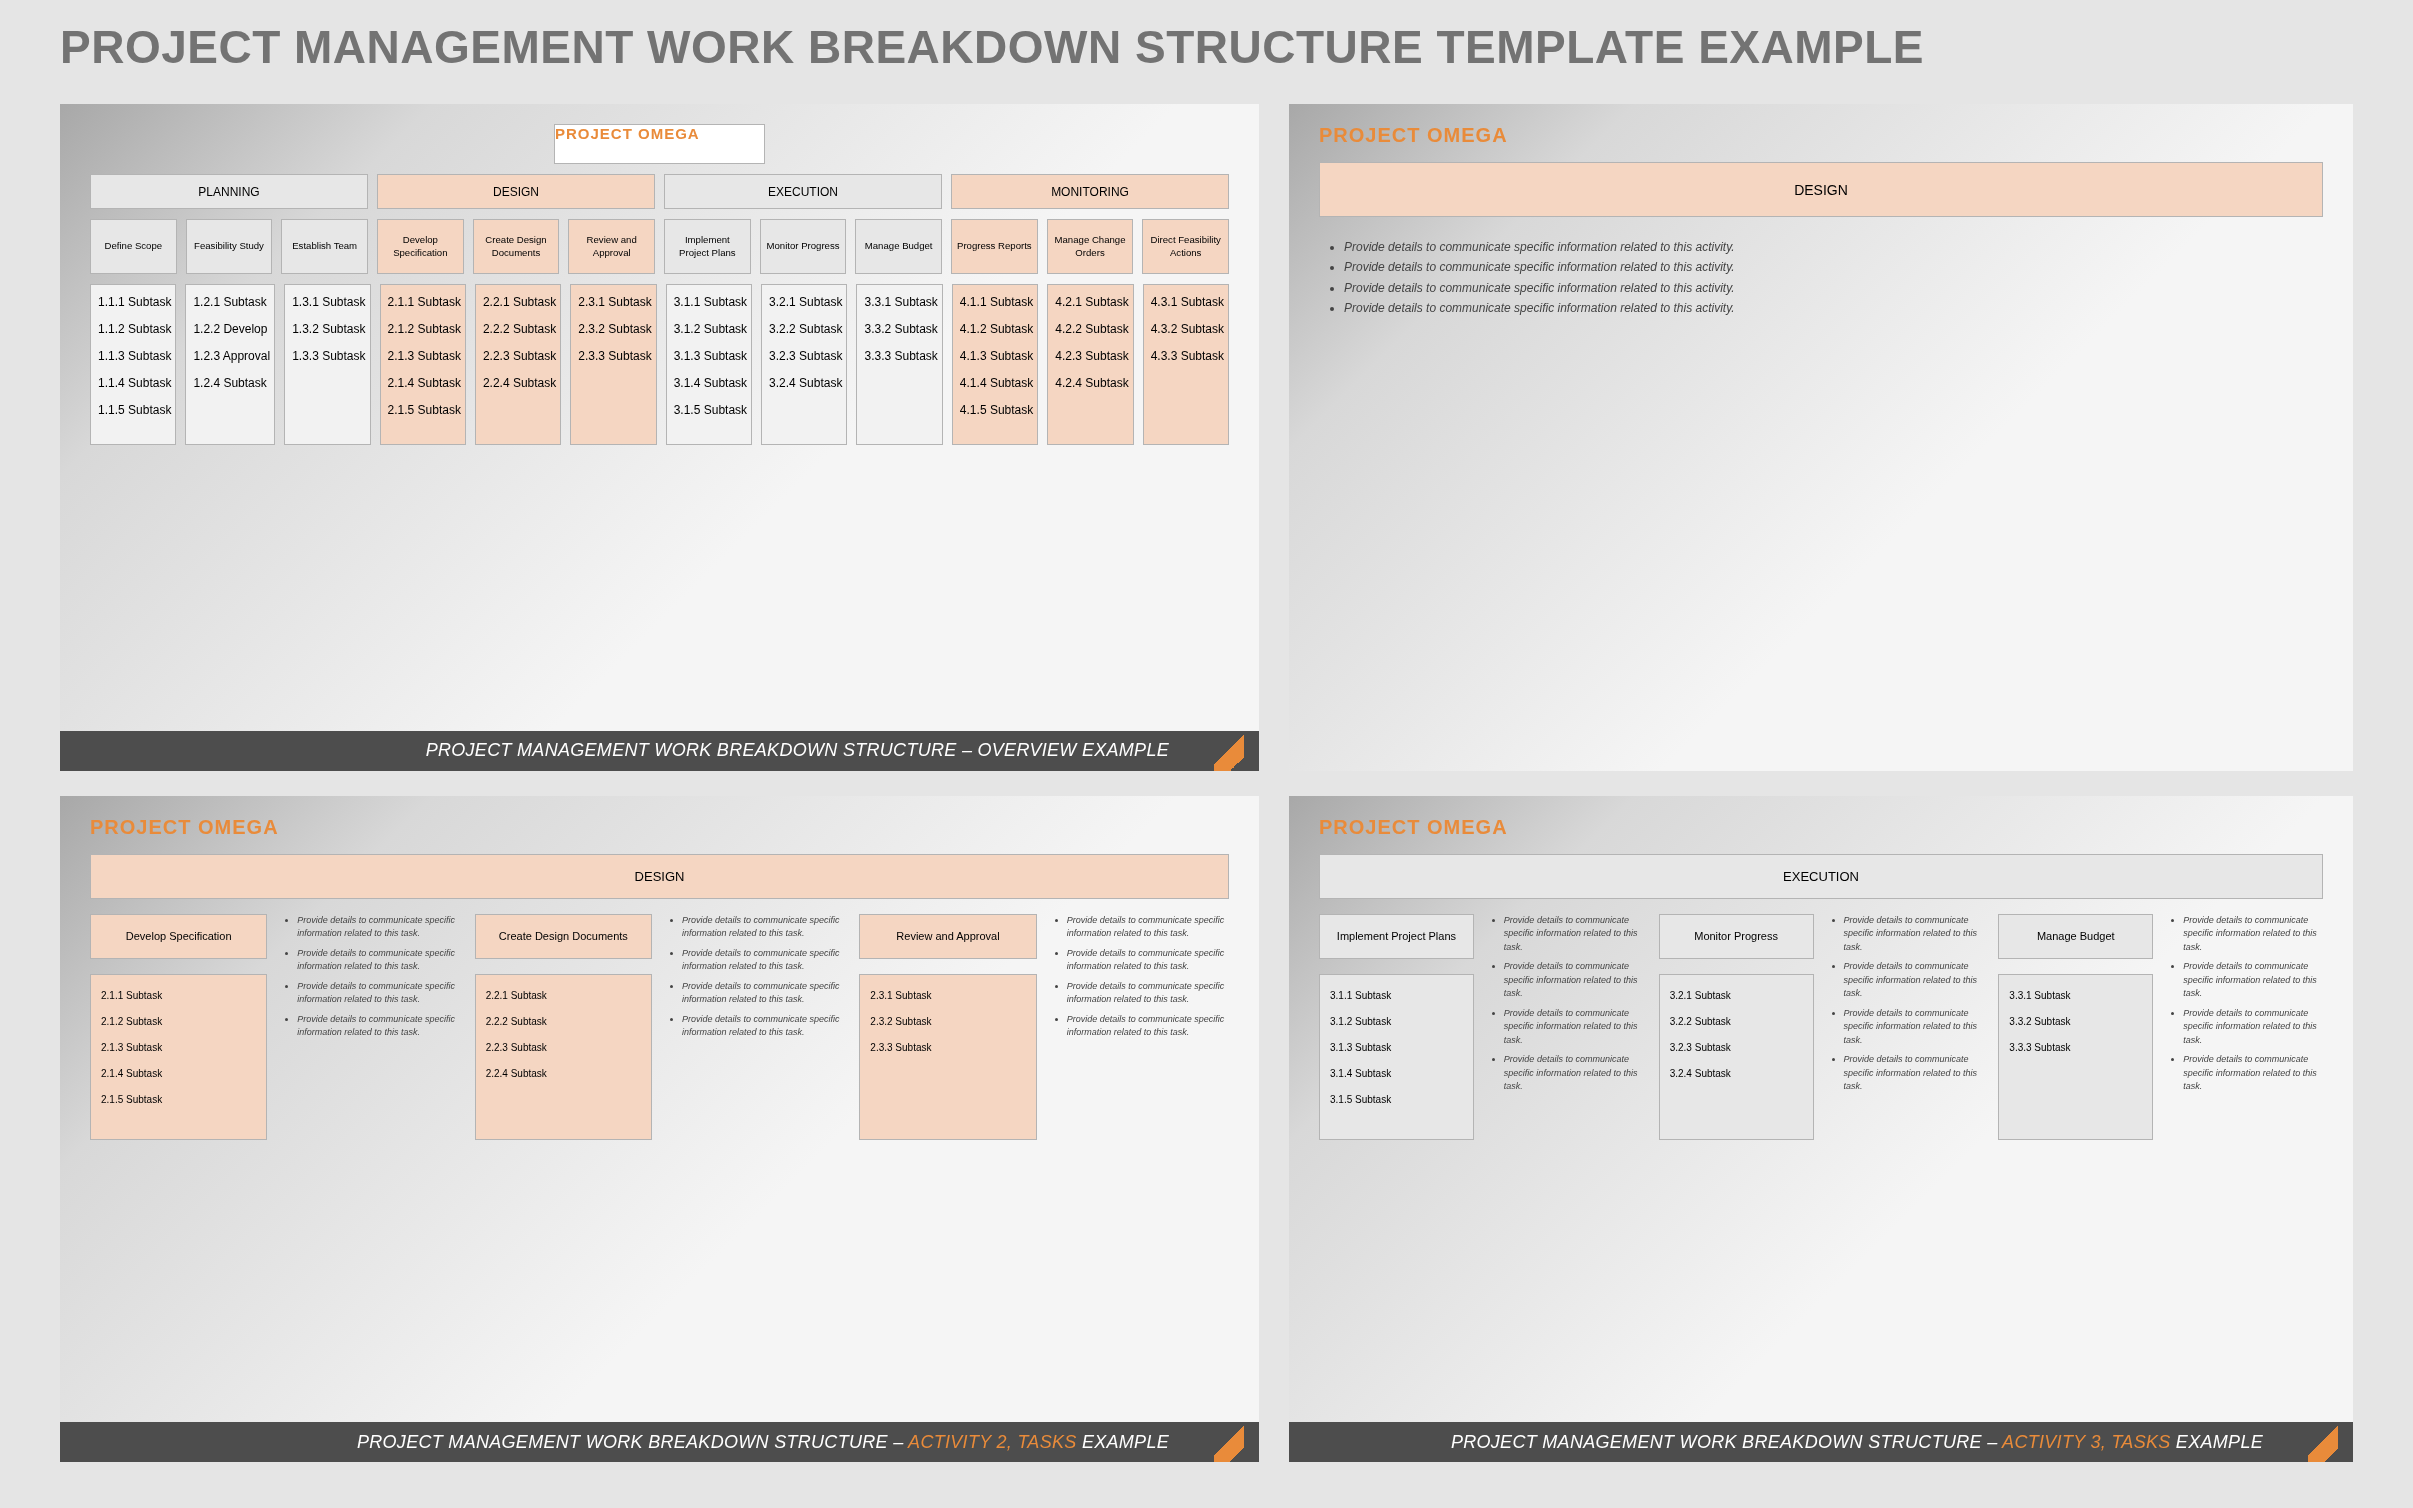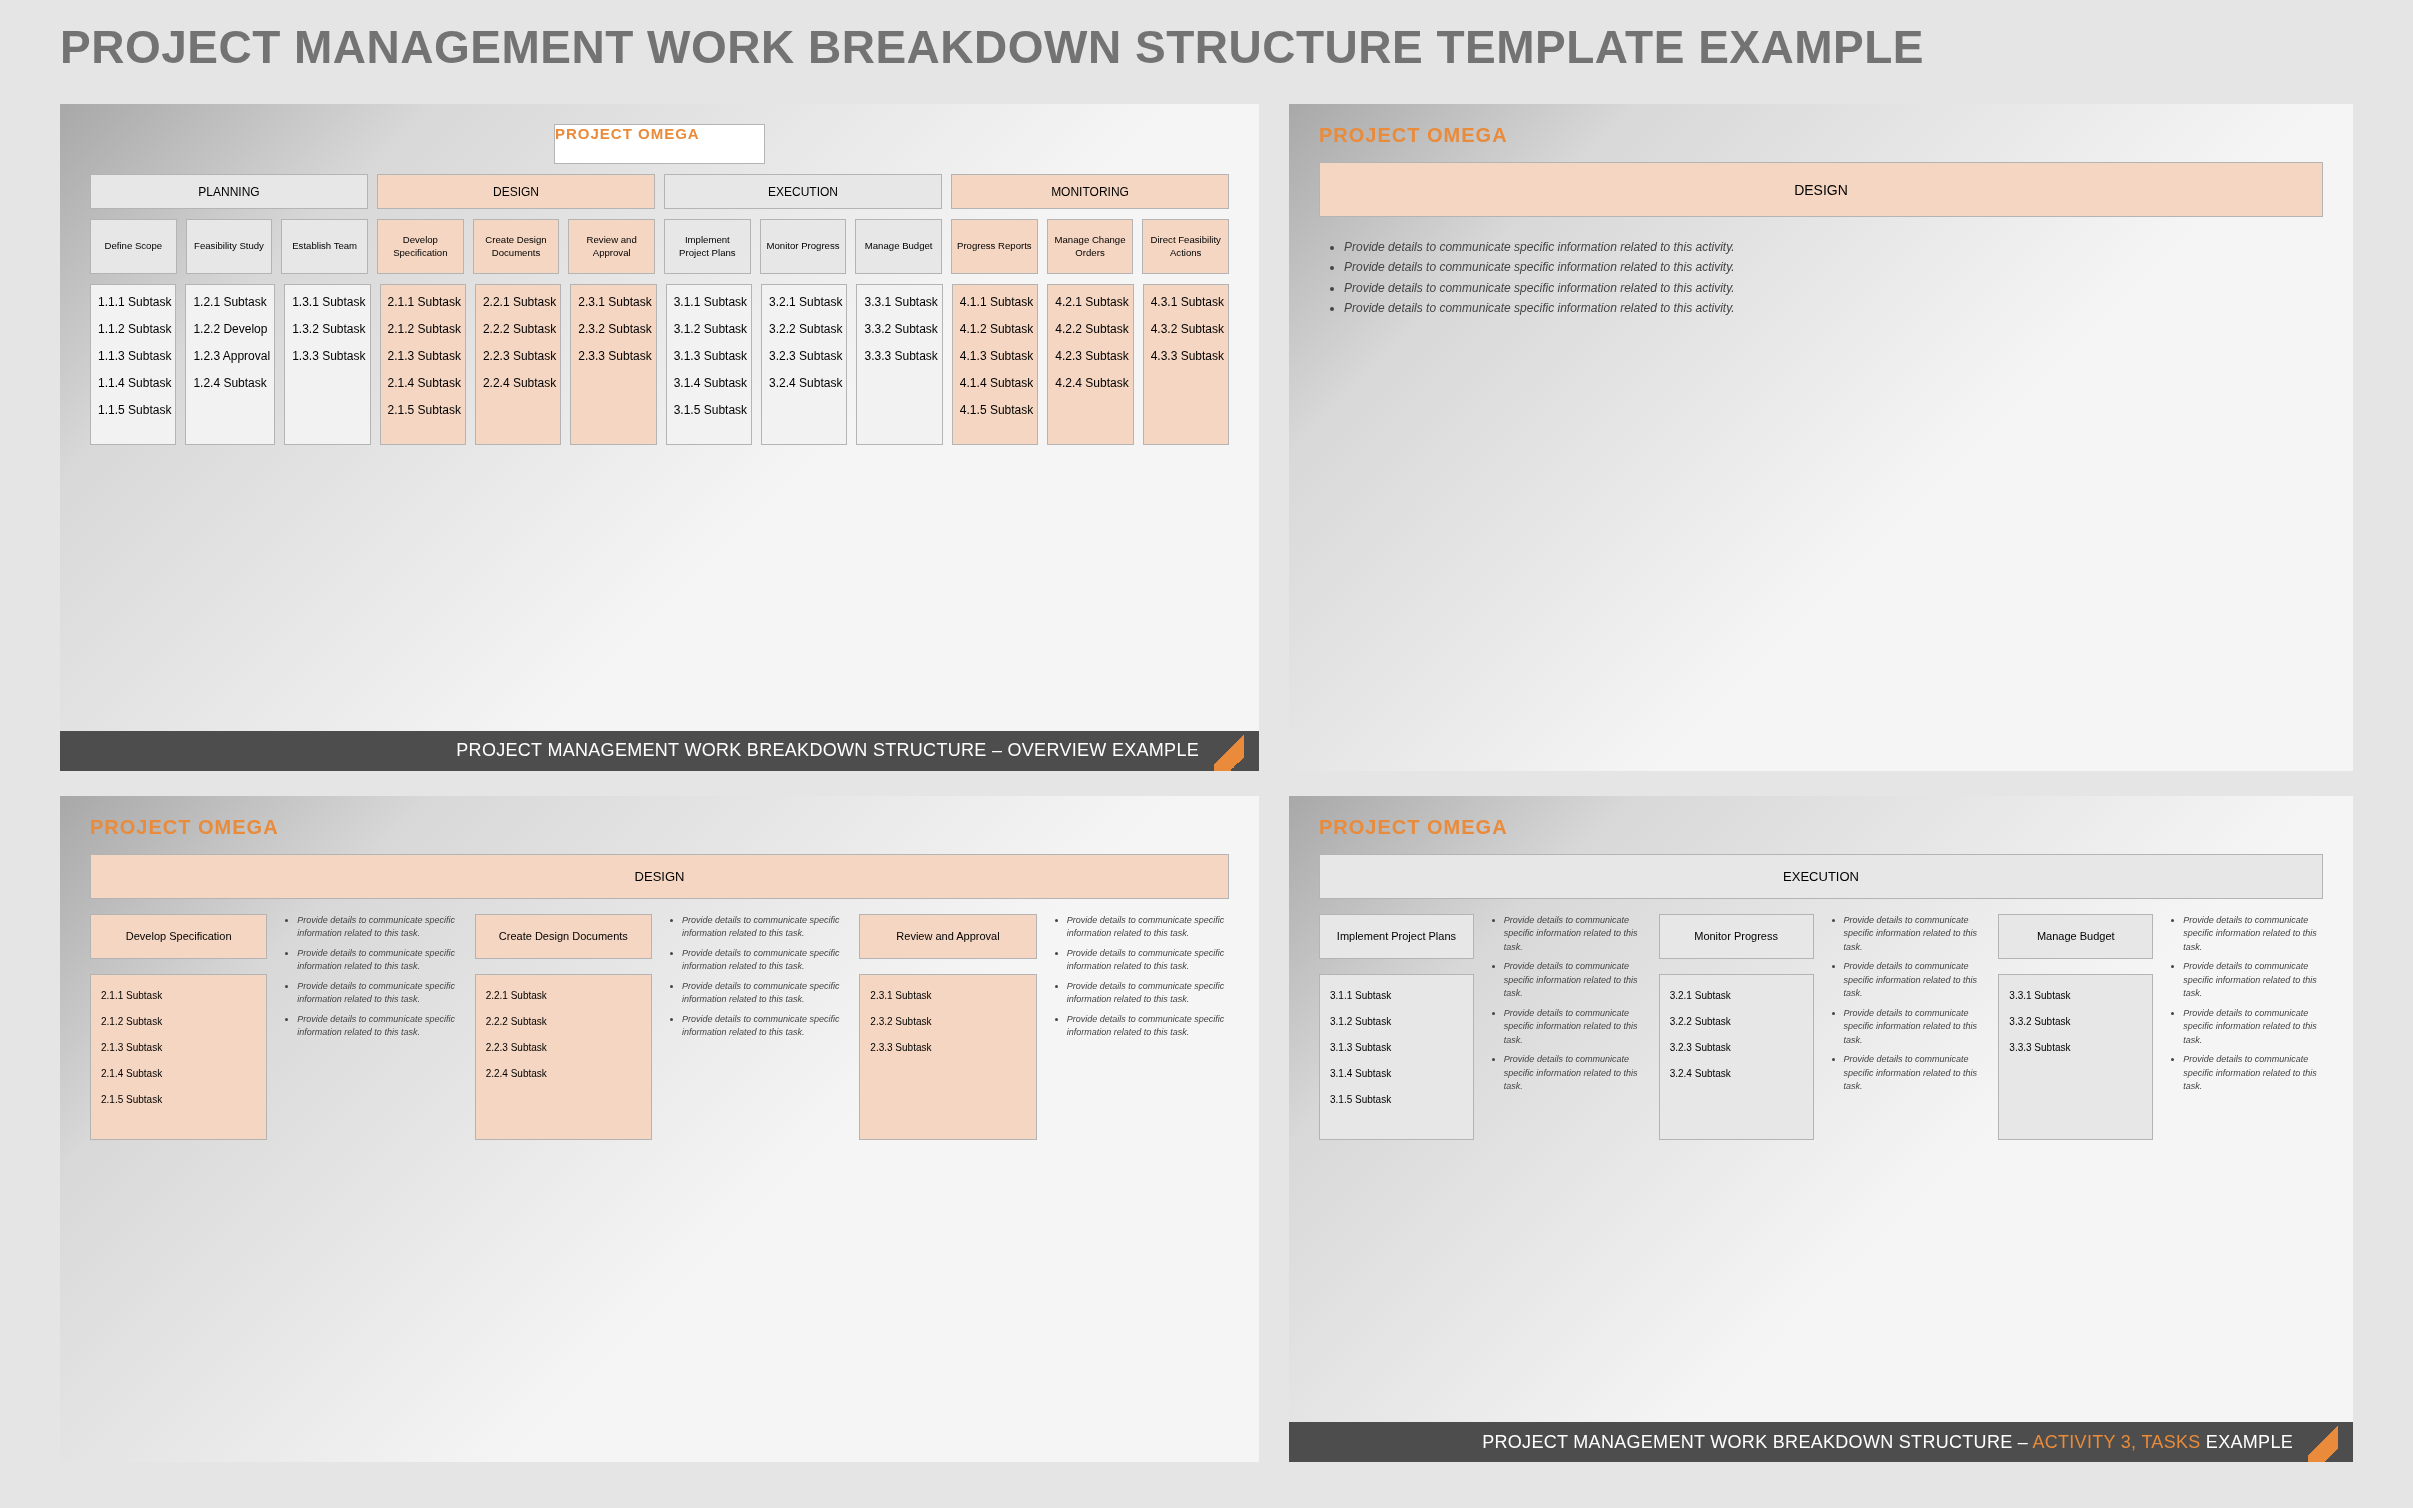--- a/index.html
+++ b/index.html
@@ -34,22 +34,23 @@
   .slide-footer {
     position: absolute;
     left: 0; right: 0; bottom: 0;
     height: 40px;
     background: #4d4d4d;
     color: #fff;
     font-size: 18px;
     display: flex;
     align-items: center;
     justify-content: flex-end;
-    padding-right: 60px;
+    padding-right: 90px;
     letter-spacing: 0.3px;
+    font-style: italic;
   }
   .slide-footer .accent { color: #e98b3a; }
   .slide-footer::after {
     content: "";
     position: absolute;
     right: 15px;
     top: 0;
     width: 30px;
     height: 40px;
     background: linear-gradient(135deg, transparent 48%, #e98b3a 48% 80%, #4d4d4d 80%);
@@ -322,20 +323,23 @@
             <span>2.2.3 Subtask</span>
             <span>2.2.4 Subtask</span>
           </div>
           <div class="s34-subbox peach" style="grid-area: 2 / 5 / auto / span 1;">
             <span>2.3.1 Subtask</span>
             <span>2.3.2 Subtask</span>
             <span>2.3.3 Subtask</span>
           </div>
         </div>
       </div>
+    <div class="slide-footer">
+      <span><span>PROJECT MANAGEMENT WORK BREAKDOWN STRUCTURE – </span><span class="accent">ACTIVITY 2, TASKS</span><span> EXAMPLE</span></span>
+    </div>
   </div>
 
   <div class="slide">
     <div class="slide-title">PROJECT OMEGA</div>
     <div class="s34-bar grey">EXECUTION</div>
     <div id="s4-cols">
         <div style="display: grid; grid-template-columns: repeat(3, 1fr 1fr); gap: 15px;">
           <div class="s34-taskbox grey">Implement Project Plans</div>
           <ul class="s34-detail" style="grid-row: span 2;">
             <li>Provide details to communicate specific information related to this task.</li>

